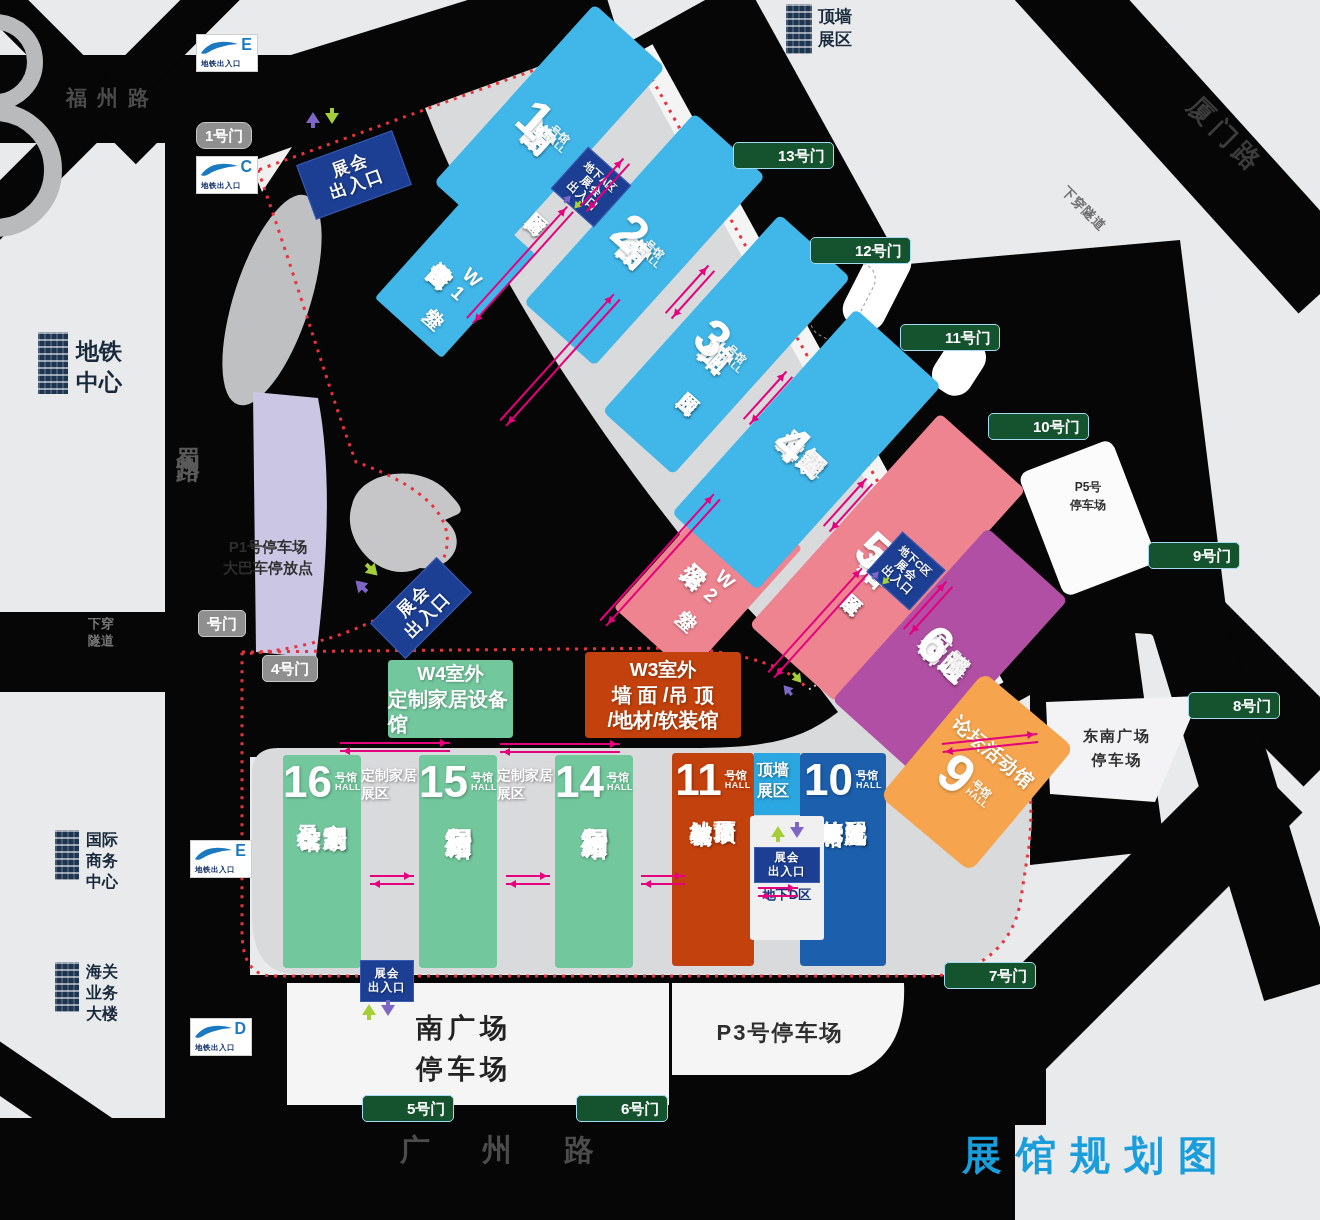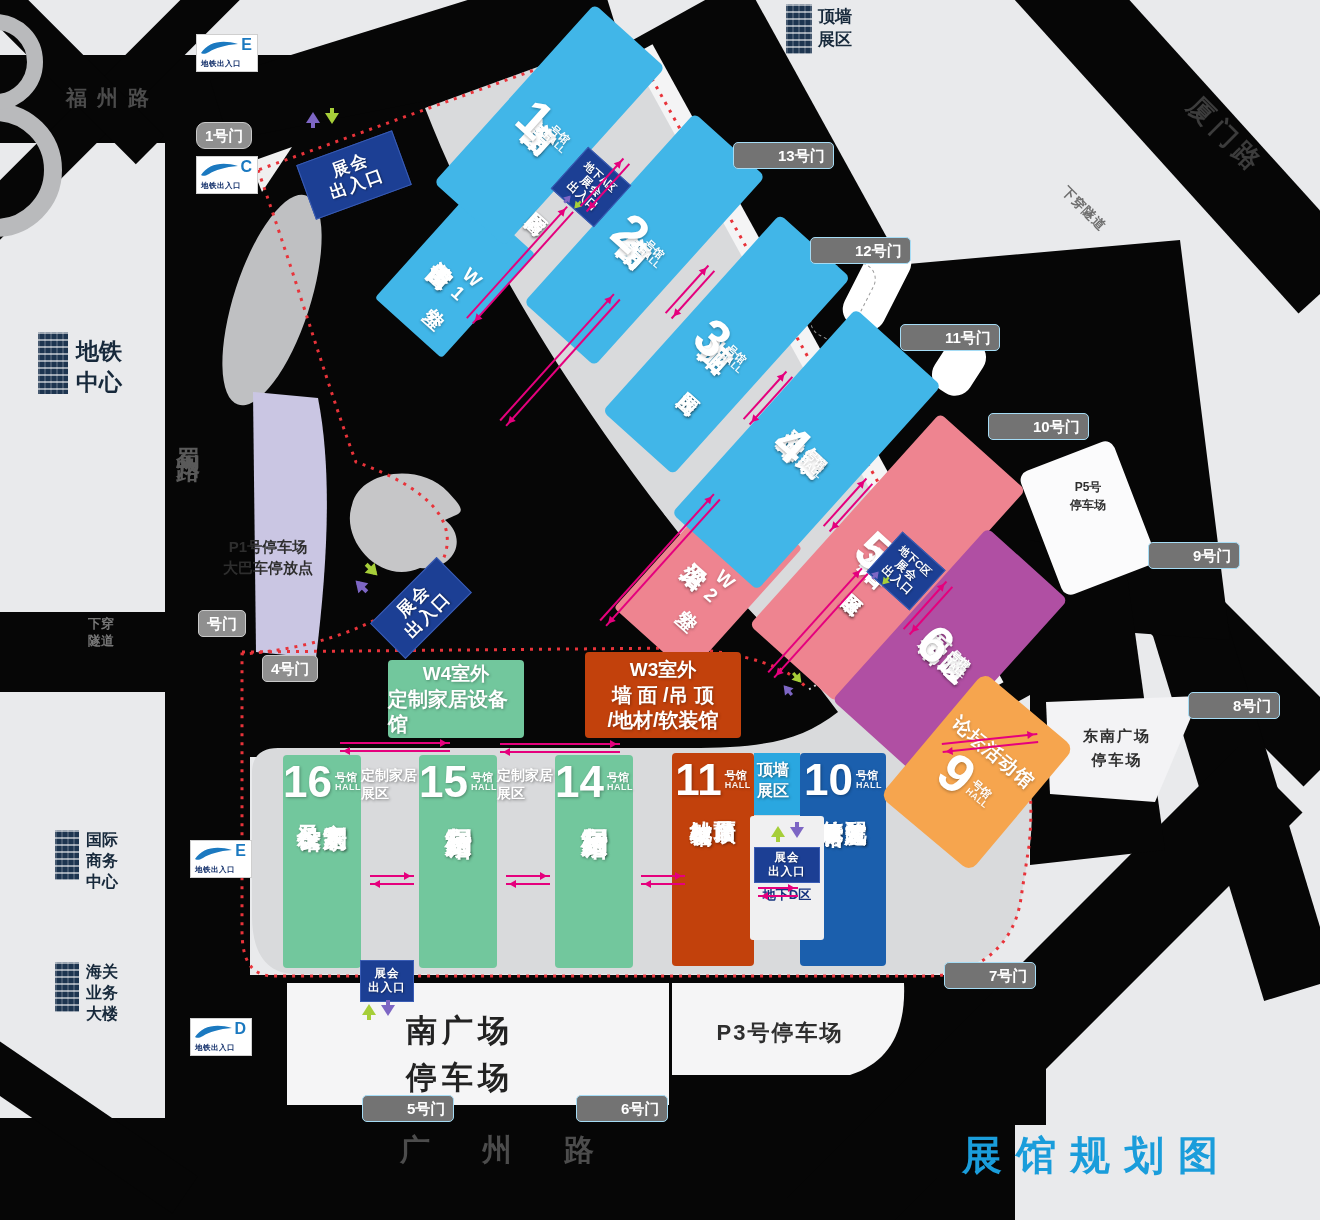--- a/index.html
+++ b/index.html
@@ -45,21 +45,21 @@
     text-shadow:1px 1px 2px rgba(0,0,0,.4);}
   .entbox.big{font-size:17px;letter-spacing:2px;}
   .entbox.sml{font-size:11.5px;letter-spacing:1px;}
   .entbox .zn{font-size:10.5px;letter-spacing:0;}
   .dnotch{position:absolute;background:#f0f0f1;border-radius:3px;display:flex;flex-direction:column;
     align-items:center;padding-top:4px;gap:3px;}
   .dnotch .zlab{font-size:13px;font-weight:bold;color:#16337e;}
   
   .gate{position:absolute;font-size:15px;font-weight:bold;line-height:1;color:#fff;padding:5px 8px;
     border-radius:5px;white-space:nowrap;}
-  .gate.blue{background:#737373;border:1px solid #a5dcf5;padding-left:44px;}
+  .gate.blue{background:#14532d;border:1px solid #a5dcf5;padding-left:44px;}
   .gate.gray{background:#8f8f8f;border:1px solid #c9c9c9;}
   
   .metro{position:absolute;width:60px;height:36px;background:#fff;border:1px solid #cfcfcf;}
   .metro .mletter{position:absolute;top:1px;right:5px;color:#1b79c0;font-size:16px;font-weight:bold;}
   .metro .mlabel{position:absolute;bottom:2px;left:4px;font-size:7.5px;font-weight:bold;color:#13306b;letter-spacing:.5px;}
   .metro svg{position:absolute;left:3px;top:3px;}
   
   .bldg{position:absolute;background:#1d3550;
     background-image:repeating-linear-gradient(180deg,rgba(255,255,255,.55) 0 2px,transparent 2px 7px),
       repeating-linear-gradient(90deg,rgba(255,255,255,.18) 0 2px,transparent 2px 6px);}
@@ -156,21 +156,21 @@
     <div class="wv">
         <span>W2室外</span>
         <span>卫浴馆</span>
       </div>
   </div>
   <div class="wblk clblue" style="left:585px;top:652px;width:156px;height:86px;">
     <div class="l1">W3室外</div>
     <div class="l2">墙 面 /吊 顶</div>
     <div class="l2">/地材/软装馆</div>
   </div>
-  <div class="wblk cgreen" style="left:388px;top:660px;width:136px;height:78px;">
+  <div class="wblk cgreen" style="left:388px;top:660px;width:125px;height:78px;">
     <div class="l1">W4室外</div>
     <div class="l2">定制家居设备馆</div>
   </div>
 
   <div class="hallU cblue" style="left:502px;top:5px;width:95px;height:240px;transform:rotate(42deg)">
     <div class="vname fs31">
         <span>门窗馆</span>
         <span></span>
       </div>
     <div class="numrow">
@@ -516,20 +516,20 @@
 
   <div class="plab" style="left:218px;top:536px;width:100px;font-size:15px;line-height:1.4;">
     <span>P1号停车场</span><br><span>大巴车停放点</span>
   </div>
   <div class="plab" style="left:1052px;top:478px;width:72px;font-size:12px;line-height:1.5;">
     <span>P5号</span><br><span>停车场</span>
   </div>
   <div class="plab" style="left:1072px;top:724px;width:90px;font-size:15px;line-height:1.6;letter-spacing:2px;">
     <span>东南广场</span><br><span>停车场</span>
   </div>
-  <div class="plab" style="left:380px;top:1008px;width:160px;font-size:31px;line-height:1.5;letter-spacing:5px;color:#222;">
+  <div class="plab" style="left:352px;top:1008px;width:160px;font-size:27px;line-height:1.5;letter-spacing:5px;color:#222;text-align:right;">
     <span>南广场</span><br><span>停车场</span>
   </div>
   <div class="plab" style="left:700px;top:1018px;width:160px;font-size:22px;letter-spacing:2px;">P3号停车场</div>
 
   <div class="maptitle" style="left:962px;top:1128px;">展馆规划图</div>
 
 </div>
 
 </body></html>

